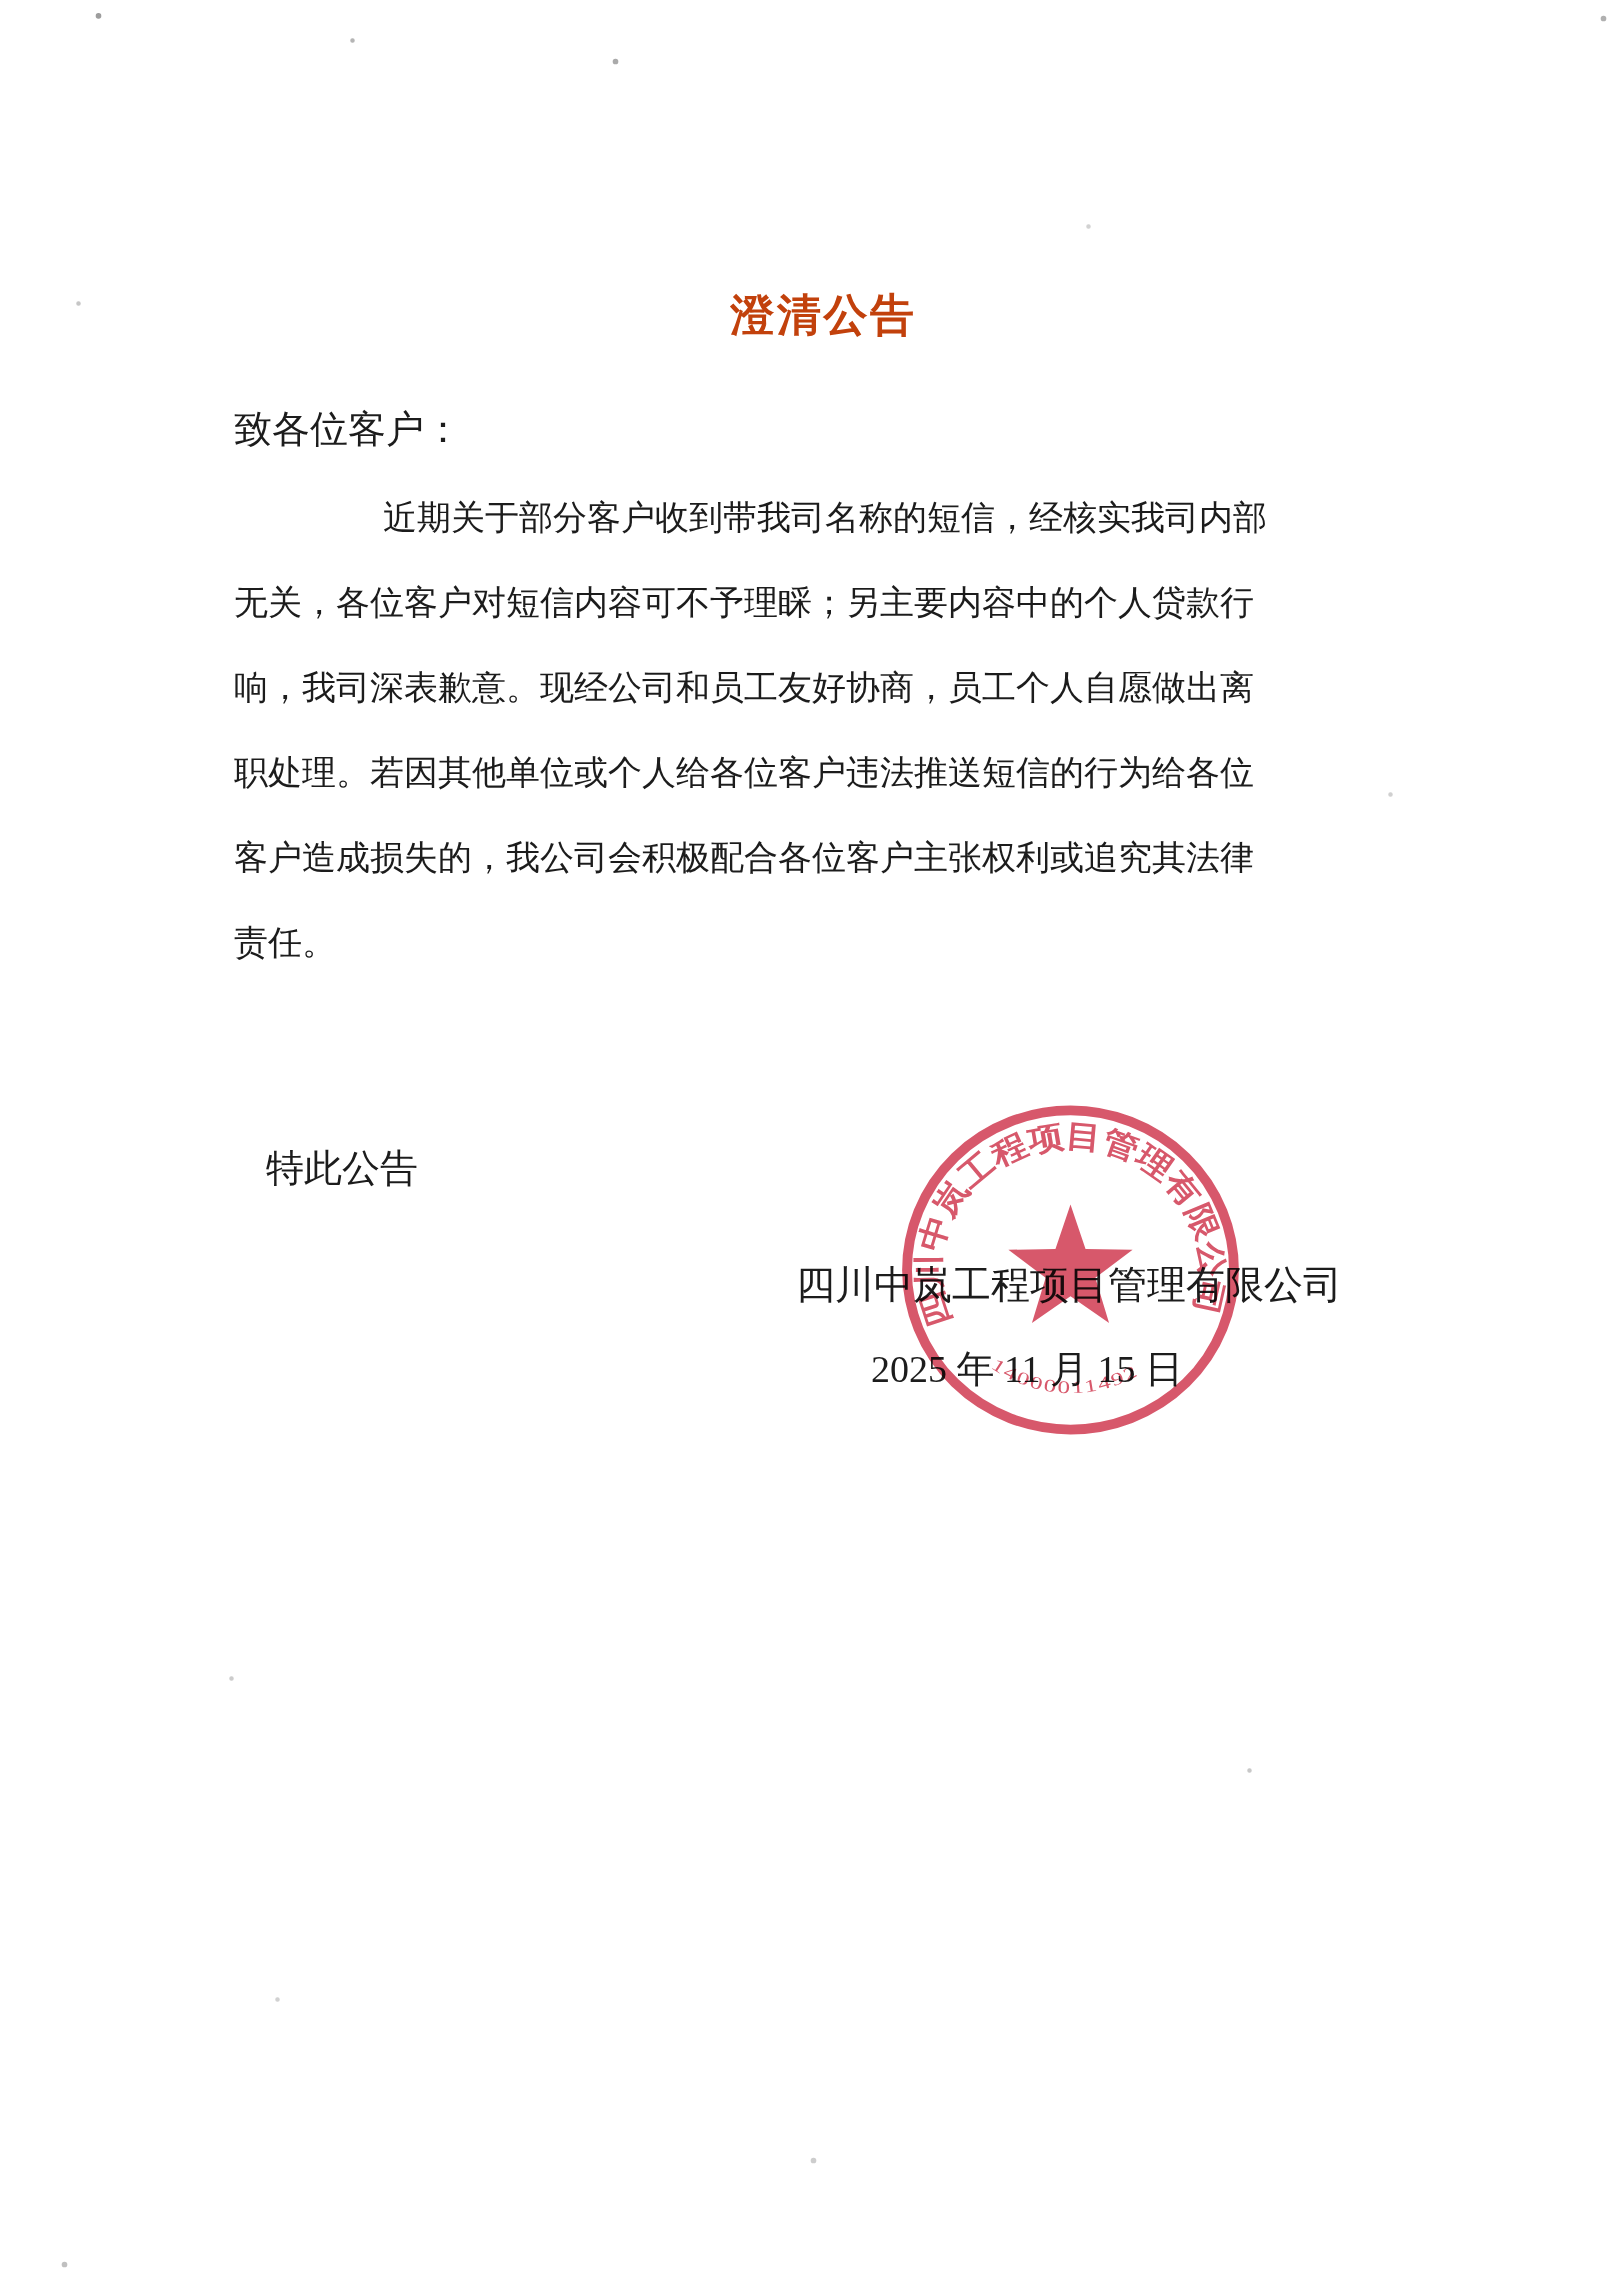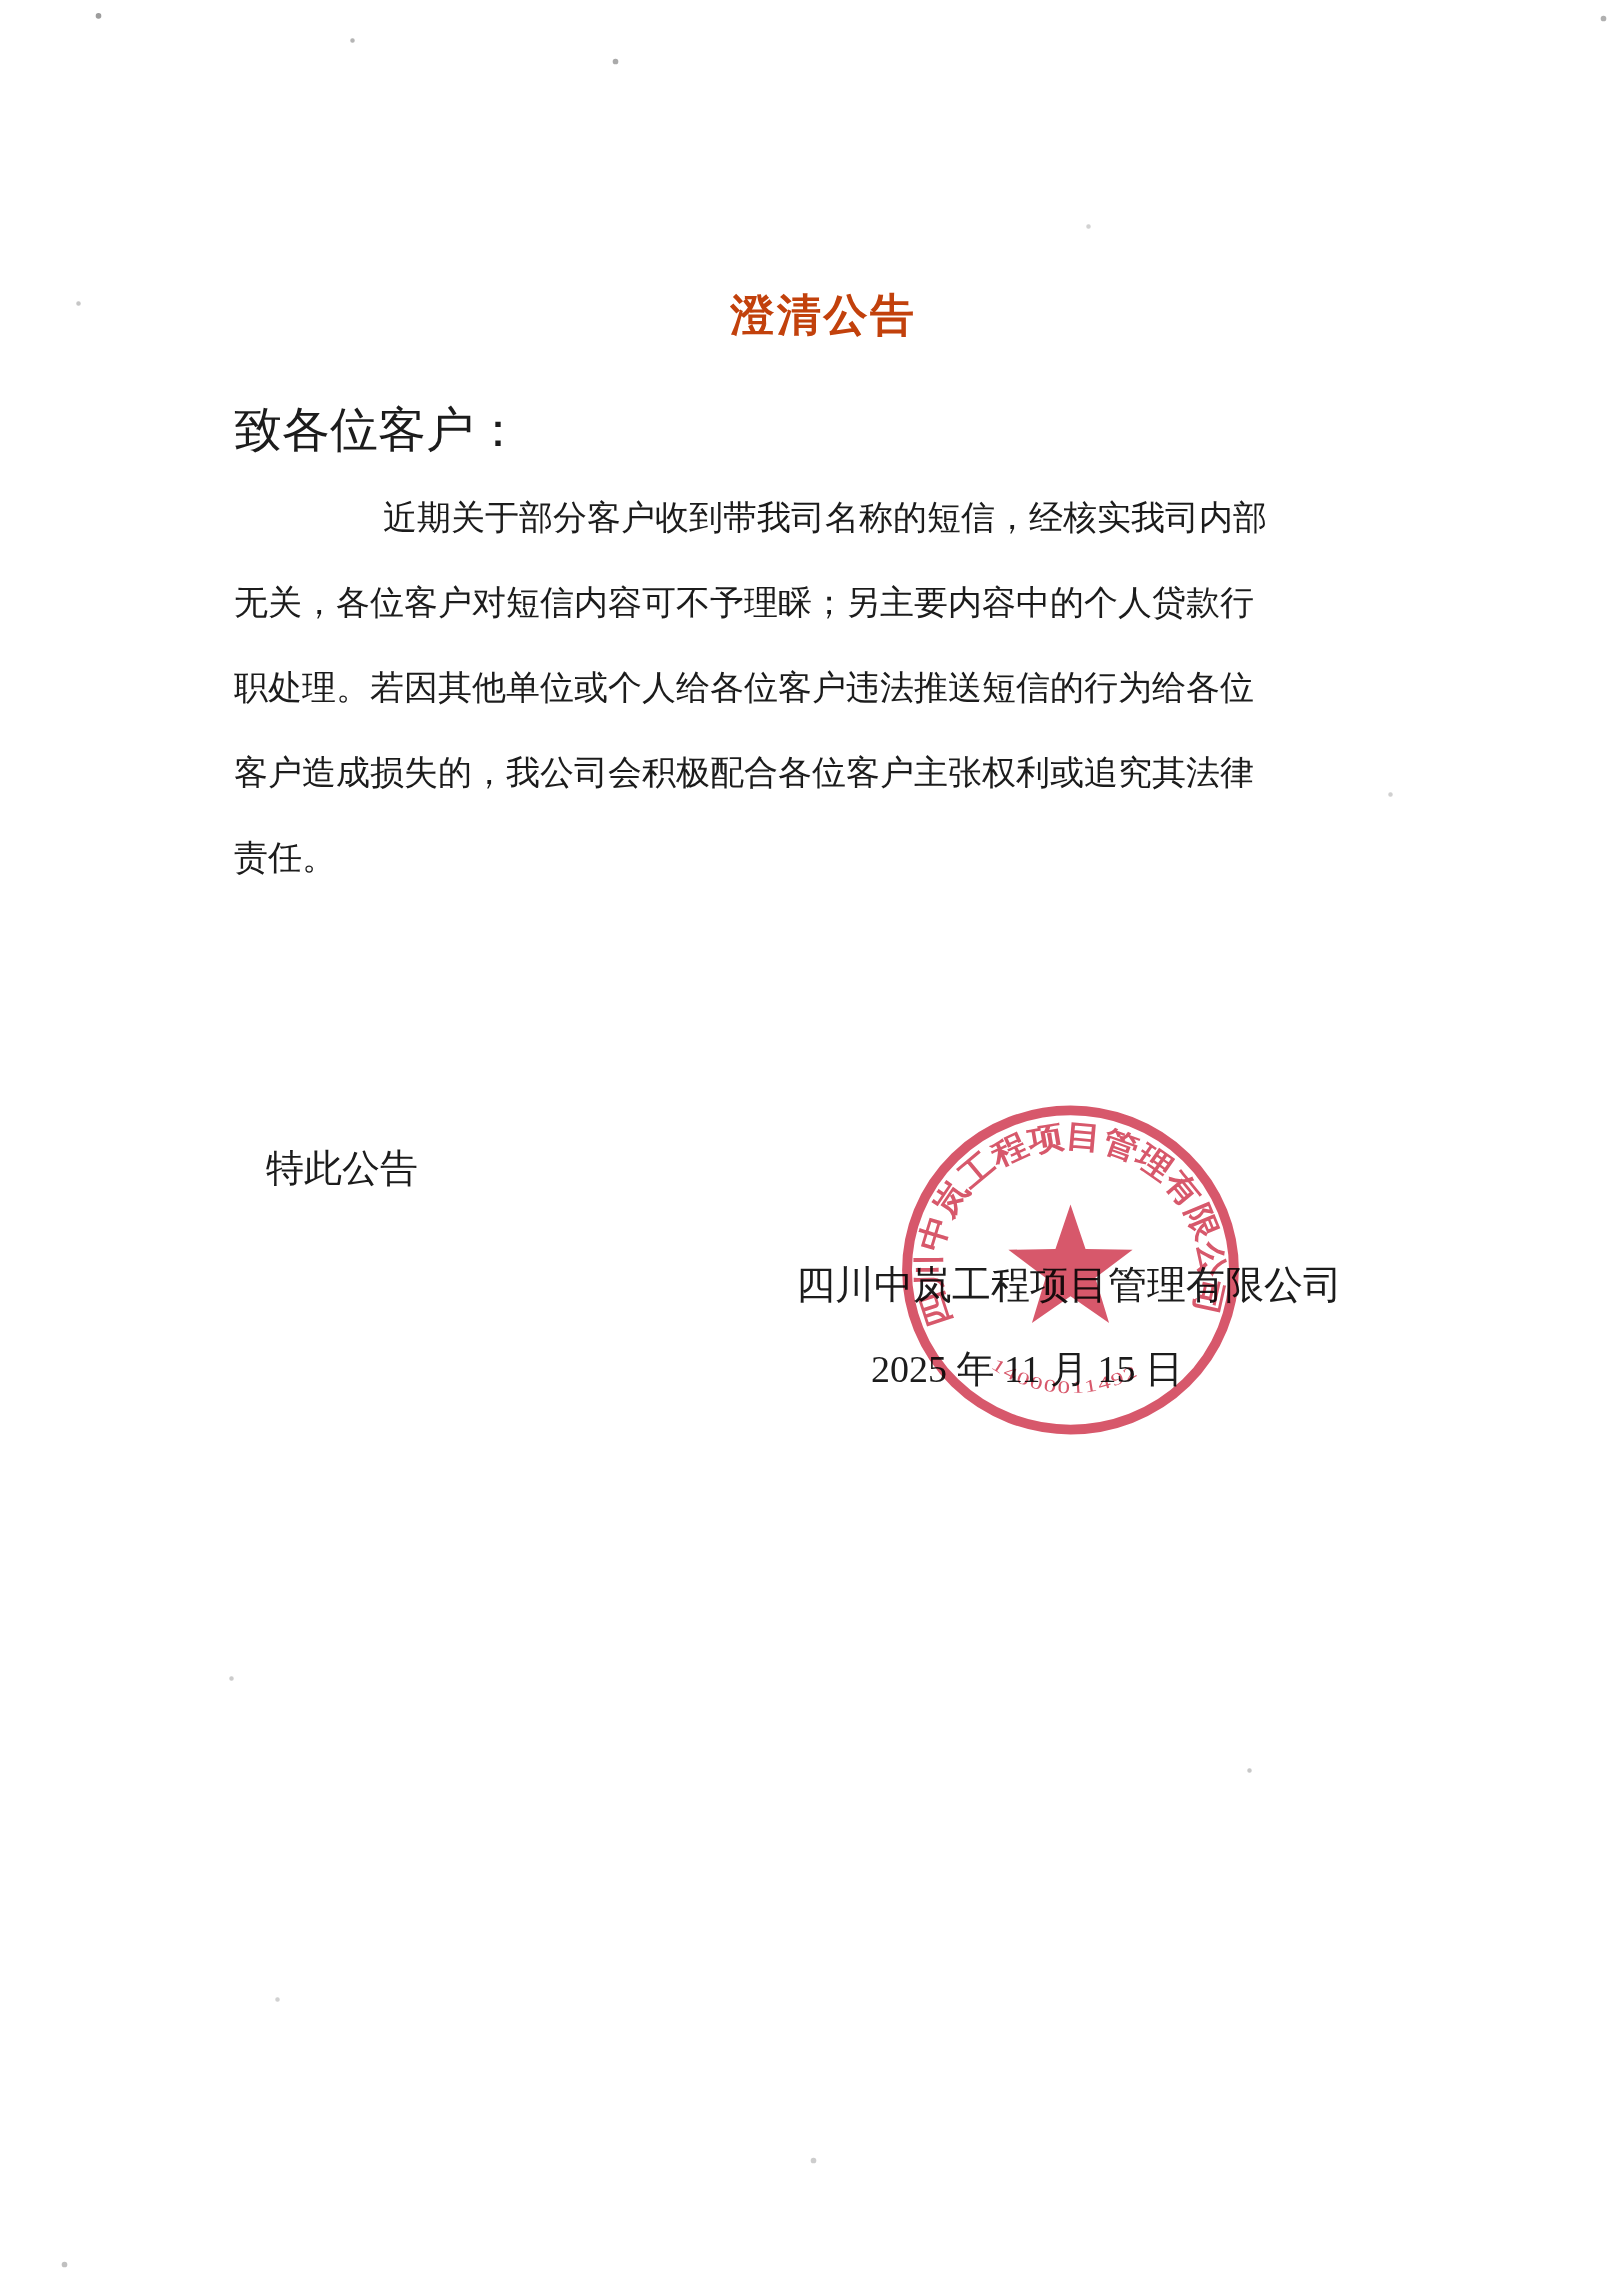--- a/index.html
+++ b/index.html
@@ -15,21 +15,21 @@
   .title{
     position:absolute;top:257px;left:0;width:100%;
     text-align:center;
     font-size:44px;font-weight:bold;letter-spacing:2.6px;
     color:#c2410c;
     margin-left:12px;
   }
   .salutation{
     position:absolute;left:234px;top:387px;
     height:85px;line-height:85px;
-    font-size:48px;white-space:nowrap;
+    font-size:38px;white-space:nowrap;
   }
   .body-text{
     position:absolute;left:234px;top:475px;width:1152px;
     font-size:34px;
   }
   .body-text .line{
     height:85px;line-height:85px;
     white-space:nowrap;
   }
   .body-text .line.indent{padding-left:149px;}
@@ -82,20 +82,21 @@
 
 <div class="page" style="background: rgb(255, 255, 255); color: rgb(28, 28, 28);">
 
   <h1 class="title">澄清公告</h1>
 
   <div class="salutation">致各位客户：</div>
 
   <div class="body-text">
       <div class="line indent">近期关于部分客户收到带我司名称的短信，经核实我司内部</div>
       <div class="line">无关，各位客户对短信内容可不予理睬；另主要内容中的个人贷款行</div>
+      <div class="line">响，我司深表歉意。现经公司和员工友好协商，员工个人自愿做出离</div>
       <div class="line">职处理。若因其他单位或个人给各位客户违法推送短信的行为给各位</div>
       <div class="line">客户造成损失的，我公司会积极配合各位客户主张权利或追究其法律</div>
       <div class="line">责任。</div>
     </div>
 
   <div class="closing">特此公告</div>
 
   <div class="company-line">四川中岚工程项目管理有限公司</div>
 
   <div class="date-line">2025 年 11 月 15 日</div>

